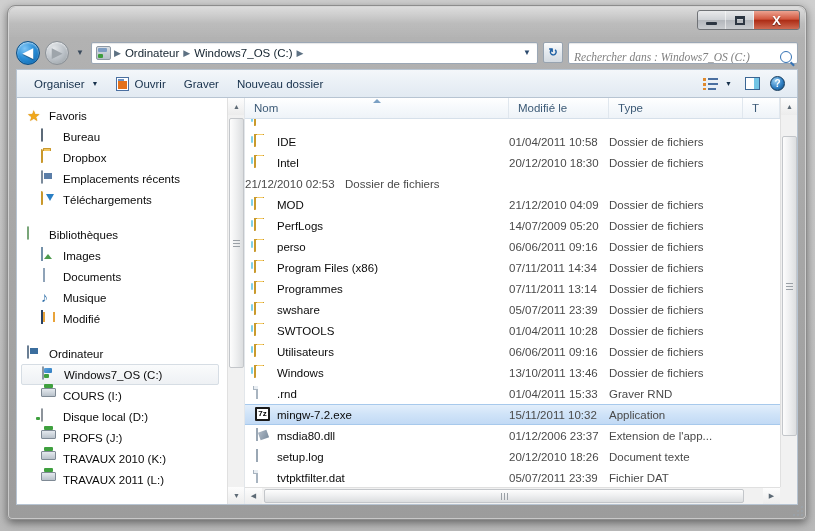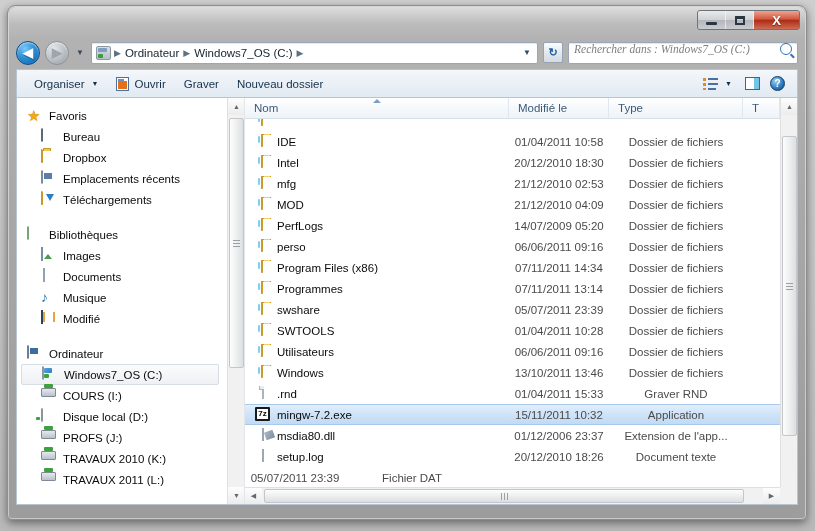--- a/index.html
+++ b/index.html
@@ -125,21 +125,21 @@
   #refreshbtn {
     width:20px;height:21px;flex:0 0 auto;
     display:flex;align-items:center;justify-content:center;
     border:1px solid #97a3b0;border-radius:2px;
     background:linear-gradient(180deg,#fbfcfd 0%,#e4e9ee 50%,#d3dae1 100%);
     color:#1d5fa3;font-size:11px;font-weight:bold;
   }
   #searchbox {
     flex: 0 0 230px; height: 22px;
     background:#ffffff;border:1px solid #9ba7b5;border-radius:2px;
-    display:flex;align-items:flex-start;padding:0 5px;
+    display:flex;align-items:flex-end;padding:0 5px;
     box-shadow: inset 0 1px 1px rgba(0,0,0,.10);
   }
   #searchbox .ph {
     flex:1;font-size:11.5px;color:#7f7f7f;font-style:italic;white-space:nowrap;overflow:hidden;
     font-family:"Liberation Serif", serif;
   }
   .mag {
     width:12px;height:12px;border:1.6px solid #3573b5;border-radius:50%;position:relative;flex:0 0 auto;
   }
   .mag::after{content:"";position:absolute;right:-4px;bottom:-3px;width:5px;height:1.6px;background:#3573b5;transform:rotate(45deg);}
@@ -287,21 +287,21 @@
     position:absolute;left:50%;top:1px;margin-left:-4px;
     width:0;height:0;border-left:4px solid transparent;border-right:4px solid transparent;
     border-bottom:4px solid #7ba0c4;
   }
   #rows{
     position:absolute;left:0;top:21px;right:17px;bottom:17px;overflow:hidden;
   }
   #rowclip{position:absolute;left:0;top:-9px;right:0;}
   .row{
     height:21px;display:flex;align-items:center;
-    font-size:11.5px;color:#0a0a0a;white-space:nowrap;cursor:default;text-align:center;
+    font-size:11.5px;color:#0a0a0a;white-space:nowrap;cursor:default;
   }
   .row.selected{
     background:linear-gradient(180deg,#e2eefb 0%,#cfe3f8 50%,#c2daf5 100%);
     border-top:1px solid #a7c9ec;border-bottom:1px solid #a7c9ec;
     height:21px;
   }
   .cell{overflow:hidden;white-space:nowrap;text-overflow:ellipsis;}
   .cell.n{width:264px;flex:0 0 264px;display:flex;align-items:center;gap:7px;padding-left:9px;}
   .cell.m{width:100px;flex:0 0 100px;color:#4a4a4a;}
   .cell.t{width:134px;flex:0 0 134px;color:#4a4a4a;}
@@ -585,24 +585,20 @@
               <span class="cell n">
                 <span class="fi"><span class="fi-folder"></span></span>
                 <span>Intel</span>
               </span>
               <span class="cell m">20/12/2010 18:30</span>
               <span class="cell t">Dossier de fichiers</span>
               <span class="cell s"></span>
             </div>
 
             <div class="row">
-              <span class="cell n">
-                <span class="fi"><span class="fi-folder"></span></span>
-                <span>mfg</span>
-              </span>
               <span class="cell m">21/12/2010 02:53</span>
               <span class="cell t">Dossier de fichiers</span>
               <span class="cell s"></span>
             </div>
 
             <div class="row">
               <span class="cell n">
                 <span class="fi"><span class="fi-folder"></span></span>
                 <span>MOD</span>
               </span>
@@ -727,20 +723,24 @@
               <span class="cell n">
                 <span class="fi"><span class="fi-log"></span></span>
                 <span>setup.log</span>
               </span>
               <span class="cell m">20/12/2010 18:26</span>
               <span class="cell t">Document texte</span>
               <span class="cell s"></span>
             </div>
 
             <div class="row">
+              <span class="cell n">
+                <span class="fi"><span class="fi-file"></span></span>
+                <span>tvtpktfilter.dat</span>
+              </span>
               <span class="cell m">05/07/2011 23:39</span>
               <span class="cell t">Fichier DAT</span>
               <span class="cell s"></span>
             </div>
 
           </div>
         </div>
 
         <div class="scrollbar-v">
           <div class="sb-arrow">

